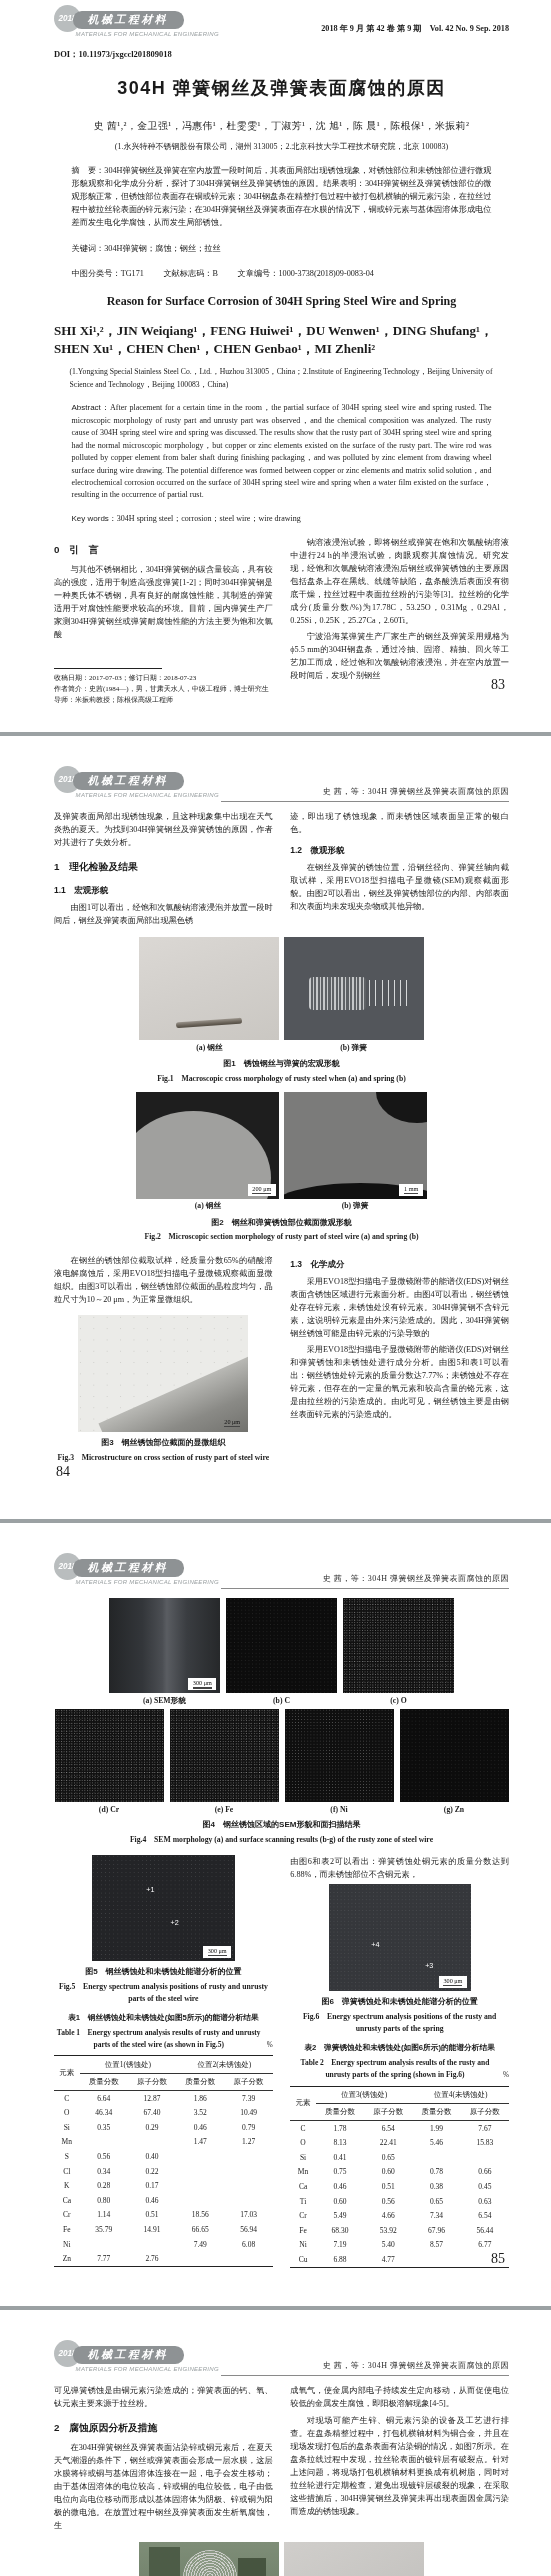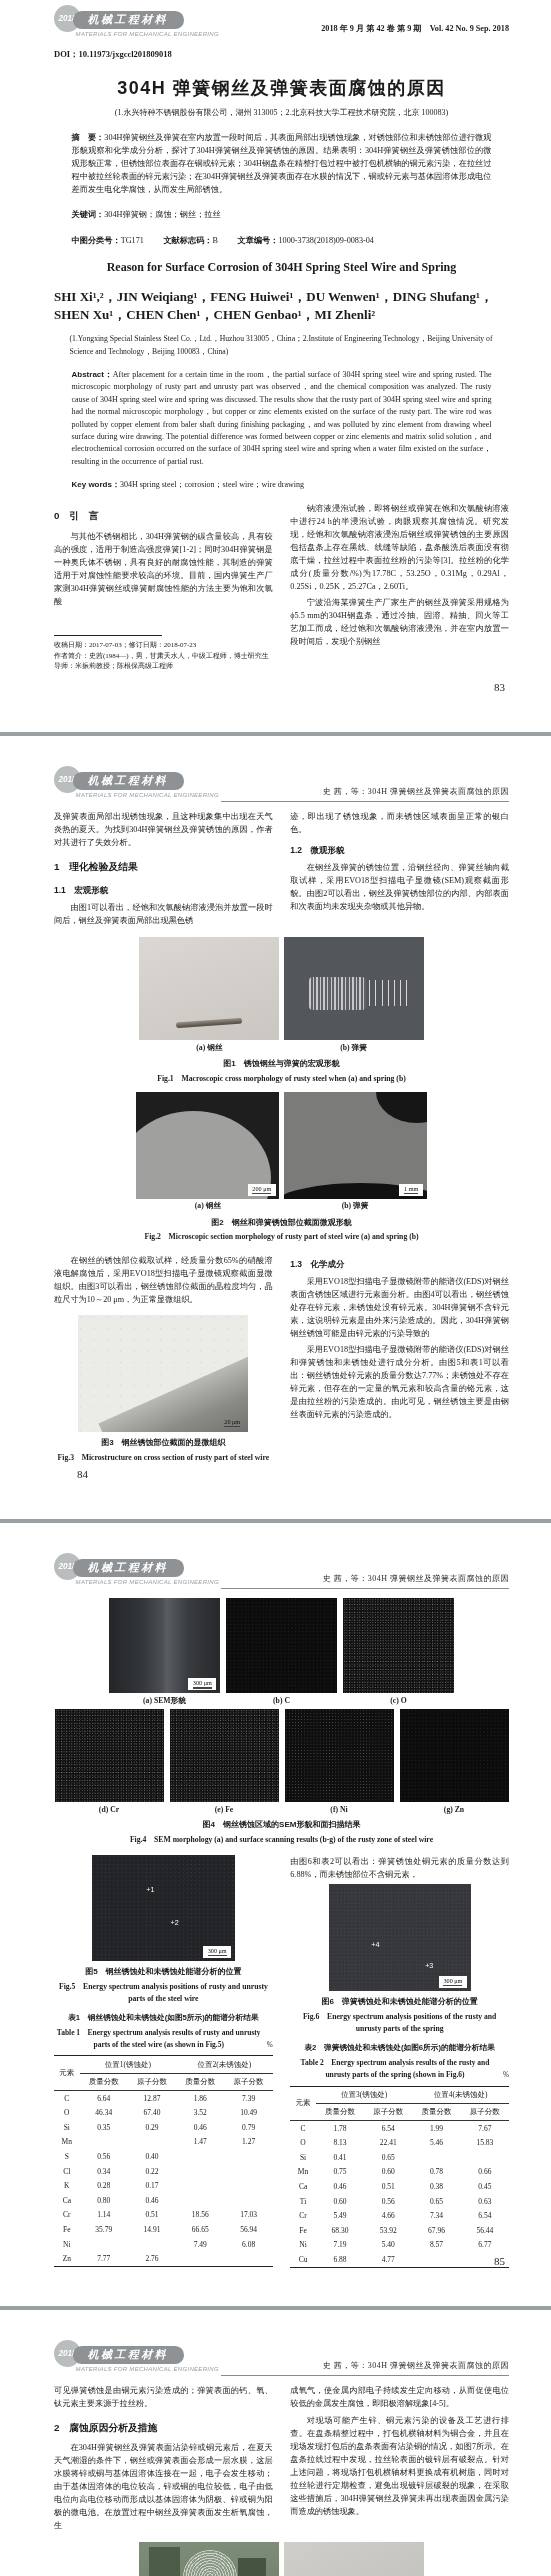--- a/index.html
+++ b/index.html
@@ -29,40 +29,40 @@
   .run-title { flex:1; text-align:right; font-size:8px; color:#2a2a2a; border-bottom:0.5px solid #8a8a8a;
     padding-bottom:4.6px; margin-left:7.2px; letter-spacing:0.5px; }
 
   .doi { margin-top:8.2px; font-weight:bold; font-size:8.5px; }
   .cn-title { margin:14.4px 0 0; text-align:center; font-family:"Liberation Sans", sans-serif;
     font-size:18px; font-weight:bold; letter-spacing:1.5px; }
   .authors { margin-top:20.6px; text-align:center; font-size:9.8px; letter-spacing:0.5px; }
   .affil { margin-top:7.7px; text-align:center; font-size:8px; }
 
   .abs { margin:12.4px 17.5px 0; font-size:8.2px; line-height:13px; text-align:justify; }
-  .lb { font-weight:bold; font-family:"Liberation Sans", sans-serif; }
+  .lb { font-weight:normal; font-family:"Liberation Sans", sans-serif; }
   .clc .val { margin-right:17.5px; }
 
   .en-title { margin:13.4px 0 0; text-align:center; font-size:12px; font-weight:bold; }
   .en-authors { margin-top:13.4px; text-align:left; font-size:13px; font-weight:bold; }
   .en-affil { margin:7.2px 15.5px 0; font-size:7.7px; line-height:13px; }
   .en-abs { margin:11.3px 17.5px 0; font-size:8px; line-height:12.4px; text-align:justify; }
 
   .cols { display:flex; gap:17.5px; margin-top:8.2px; }
   .col { flex:1; min-width:0; display:flex; flex-direction:column; }
   .body { font-size:8.2px; line-height:13px; text-align:justify; margin:0 0 3.1px; }
   .ind { text-indent:2em; }
   h3.sec { margin:8.2px 0 6.2px; font-family:"Liberation Sans", sans-serif; font-size:9.8px; font-weight:bold; }
   h4.sub { margin:5.2px 0 4.1px; font-family:"Liberation Sans", sans-serif; font-size:8.5px; font-weight:bold; }
 
   .footnote { margin-top:auto; font-size:7px; line-height:10.8px; }
   .fn-rule { width:108px; border-top:0.8px solid #222; margin-bottom:4.1px; }
   .footnote p { margin:0; }
 
-  .pageno { position:absolute; bottom:39px; font-size:11px;margin-left:21px; }
+  .pageno { position:absolute; bottom:39px; font-size:14px; }
   .pageno.r { right:46px; } .pageno.l { left:56px; }
 
   
   .figpair { display:flex; justify-content:center; gap:4.1px; margin-top:7.2px; }
   .figcell { display:flex; flex-direction:column; align-items:center; }
   .ph { position:relative; overflow:hidden; }
   .flab { margin-top:2.6px; font-size:7.7px; font-weight:bold; }
   .figcap-cn { margin-top:5.2px; text-align:center; font-family:"Liberation Sans", sans-serif;
     font-weight:bold; font-size:8px; }
   .figcap-en { margin-top:3.6px; text-align:center; font-weight:bold; font-size:7.7px; line-height:12px; }
@@ -149,20 +149,21 @@
   <div class="p1-head">
     <div class="logo">
       <div class="logo-year">2018</div>
       <div class="logo-pill">机械工程材料</div>
       <div class="logo-en">MATERIALS FOR MECHANICAL ENGINEERING</div>
     </div>
     <div class="issue">2018 年 9 月 第 42 卷 第 9 期　Vol. 42 No. 9 Sep. 2018</div>
   </div>
   <div class="doi">DOI：10.11973/jxgccl201809018</div>
   <h1 class="cn-title">304H 弹簧钢丝及弹簧表面腐蚀的原因</h1>
+  <div class="authors">史 茜¹,²，金卫强¹，冯惠伟¹，杜雯雯¹，丁淑芳¹，沈 旭¹，陈 晨¹，陈根保¹，米振莉²</div>
   <div class="affil">(1.永兴特种不锈钢股份有限公司，湖州 313005；2.北京科技大学工程技术研究院，北京 100083)</div>
 
   <p class="abs"><span class="lb">摘　要：</span><span>304H弹簧钢丝及弹簧在室内放置一段时间后，其表面局部出现锈蚀现象，对锈蚀部位和未锈蚀部位进行微观形貌观察和化学成分分析，探讨了304H弹簧钢丝及弹簧锈蚀的原因。结果表明：304H弹簧钢丝及弹簧锈蚀部位的微观形貌正常，但锈蚀部位表面存在铜或锌元素；304H钢盘条在精整打包过程中被打包机横轴的铜元素污染，在拉丝过程中被拉丝轮表面的锌元素污染；在304H弹簧钢丝及弹簧表面存在水膜的情况下，铜或锌元素与基体固溶体形成电位差而发生电化学腐蚀，从而发生局部锈蚀。</span></p>
   <p class="abs"><span class="lb">关键词：</span><span>304H弹簧钢；腐蚀；钢丝；拉丝</span></p>
   <p class="abs clc">
     <span class="lb">中图分类号：</span><span class="val">TG171</span>
     <span class="lb">文献标志码：</span><span class="val">B</span>
     <span class="lb">文章编号：</span><span class="val">1000-3738(2018)09-0083-04</span>
   </p>
 

